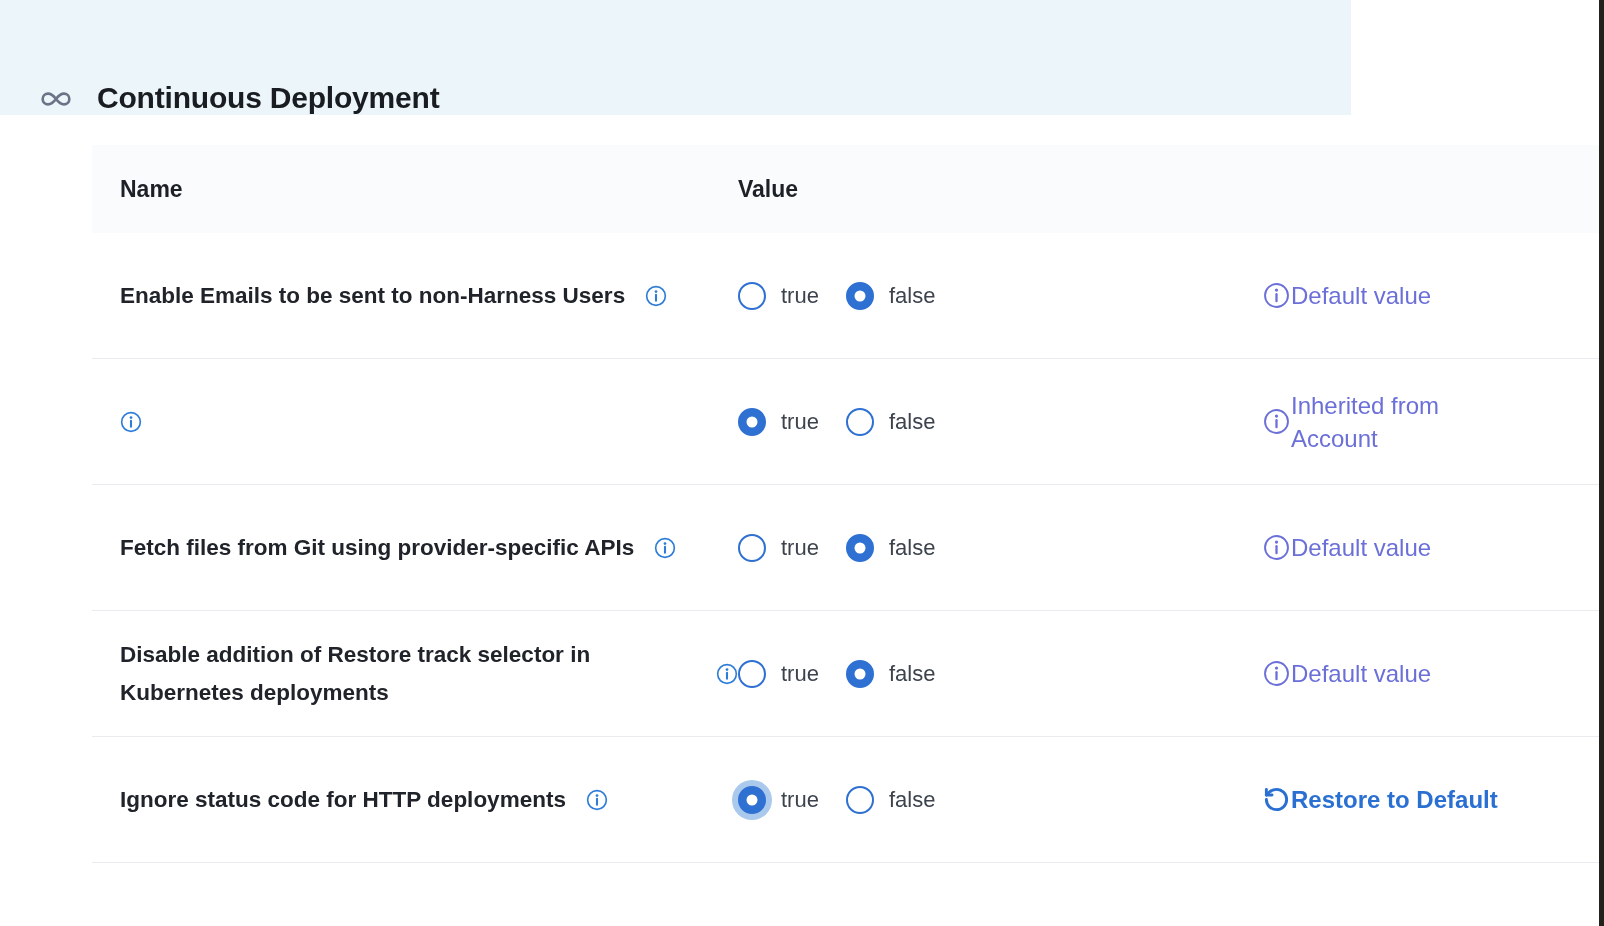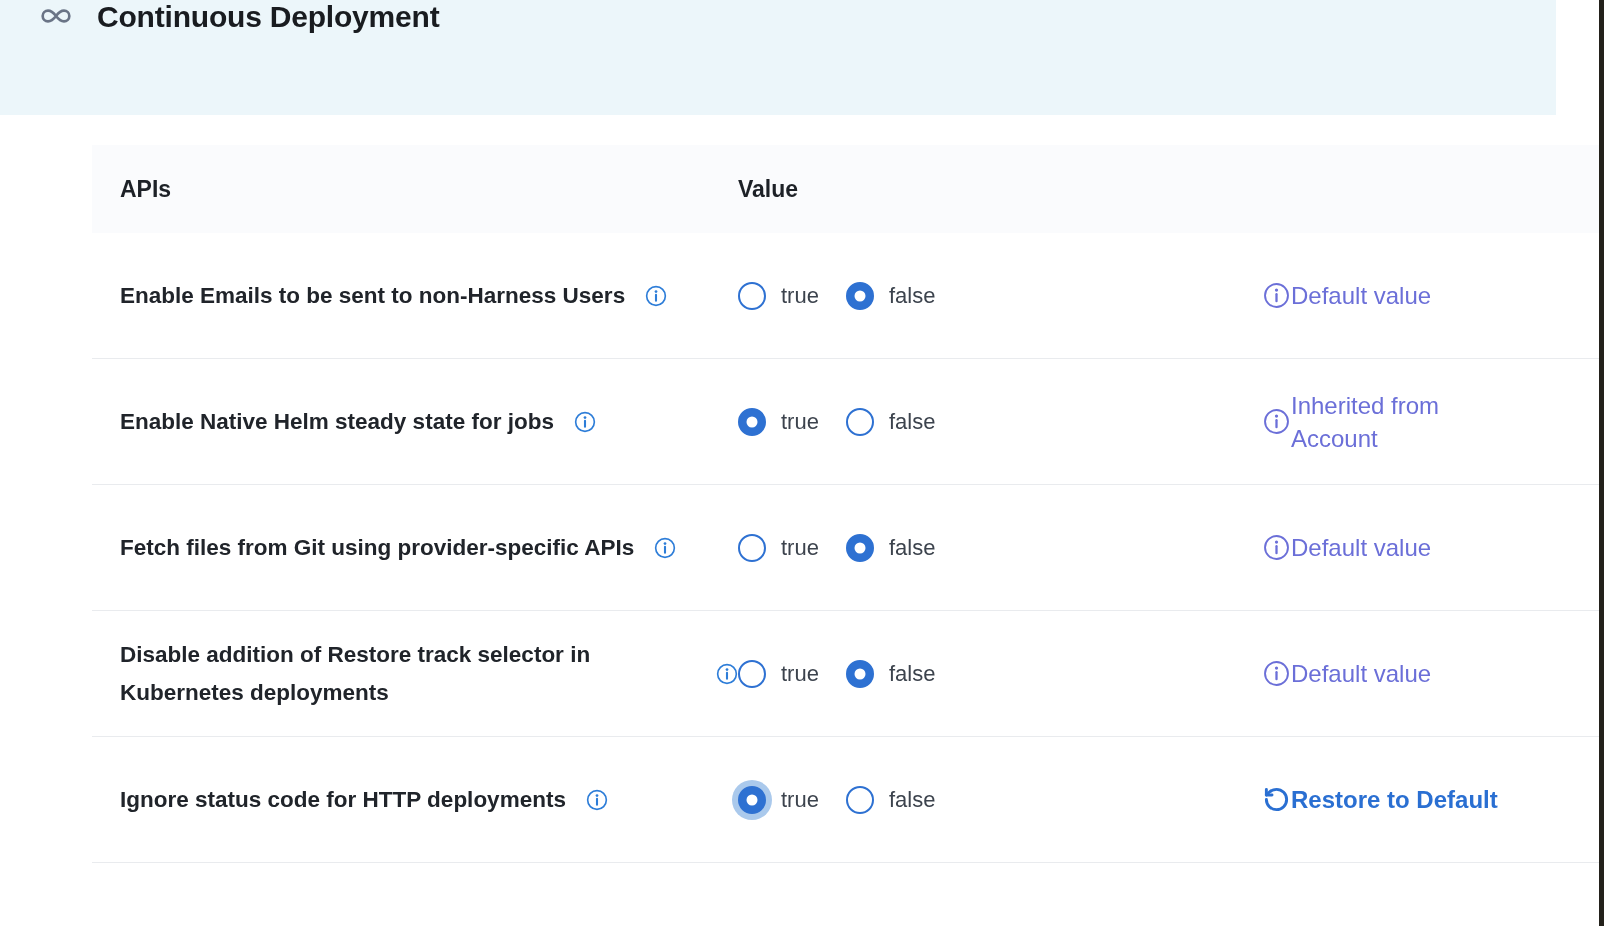--- a/index.html
+++ b/index.html
@@ -18,23 +18,23 @@
   body {
     width: 1604px; height: 926px;
     background: #ffffff;
     font-family: "Liberation Sans", "DejaVu Sans", sans-serif;
   }
   .page { position: relative; width: 1604px; height: 926px; overflow: hidden; background: #fff; }
 
   
   .band {
     position: absolute; top: 0; left: 0;
-    width: 1556px; height: 115px;
+    width: 1351px; height: 115px;
     background: var(--band);
-    display: flex; align-items: flex-start;
+    display: flex; align-items: flex-end;
   }
   .band-icon { width: 32px; height: 32px; margin-left: 40px; color: #6a7486; flex-shrink: 0; }
   .band-icon svg { width: 100%; height: 100%; }
   .title {
     margin: 0 0 0 25px;
     font-size: 30px; font-weight: 700;
     color: #191c20; letter-spacing: -0.2px;
   }
 
   
@@ -103,21 +103,21 @@
     <span class="band-icon">
       <svg viewBox="0 0 24 24" fill="none" stroke="currentColor" stroke-width="2" stroke-linecap="round" stroke-linejoin="round">
         <path d="M12 12c-2-2.67-4-4-6-4a4 4 0 1 0 0 8c2 0 4-1.33 6-4Zm0 0c2 2.67 4 4 6 4a4 4 0 1 0 0-8c-2 0-4 1.33-6 4Z"></path>
       </svg>
     </span>
     <h1 class="title">Continuous Deployment</h1>
   </div>
 
   <div class="table">
     <div class="thead">
-      <div class="th-name">APIs</div>
+      <div class="th-name">Name</div>
       <div class="th-value">Value</div>
     </div>
     <div id="rows">
   <div class="row">
     <div class="cell-name">
       <span class="label">Enable Emails to be sent to non-Harness Users</span>
       <span class="info-icon">
         <svg viewBox="0 0 20 20" fill="none">
           <circle cx="10" cy="10" r="8.5" stroke="currentColor" stroke-width="1.5"></circle>
           <circle cx="10" cy="6" r="1.25" fill="currentColor"></circle>
@@ -143,21 +143,20 @@
           <path d="M10 9 v5.2" stroke="currentColor" stroke-width="1.7" stroke-linecap="round"></path>
         </svg>
       </span>
 
       <span class="stext">Default value</span>
     </div>
   </div>
 
   <div class="row">
     <div class="cell-name">
-      <span class="label">Enable Native Helm steady state for jobs</span>
       <span class="info-icon">
         <svg viewBox="0 0 20 20" fill="none">
           <circle cx="10" cy="10" r="8.5" stroke="currentColor" stroke-width="1.5"></circle>
           <circle cx="10" cy="6" r="1.25" fill="currentColor"></circle>
           <path d="M10 9 v5.3" stroke="currentColor" stroke-width="1.9" stroke-linecap="round"></path>
         </svg>
       </span>
     </div>
     <div class="cell-value">
       <label class="opt opt-true">

